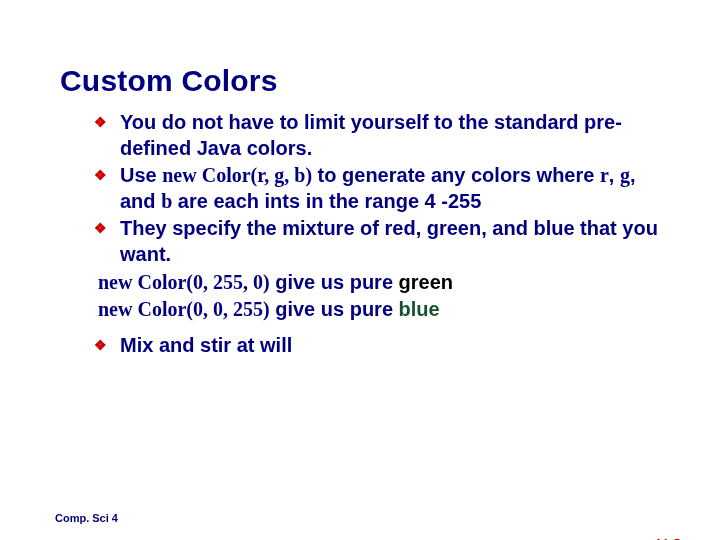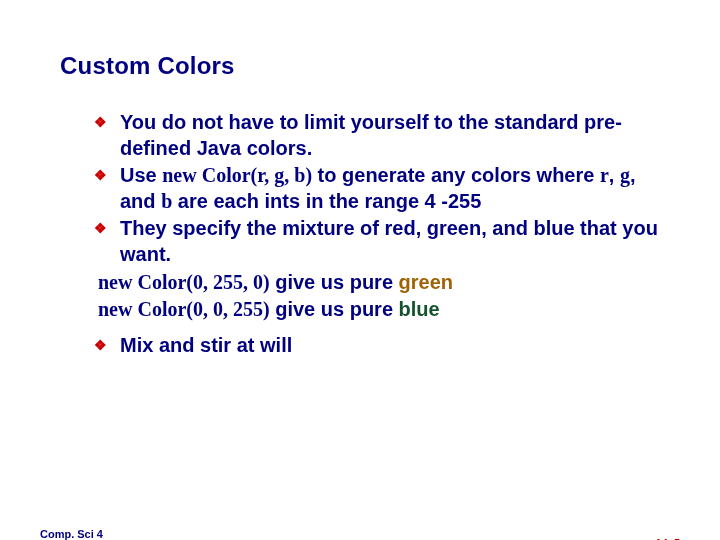--- a/index.html
+++ b/index.html
@@ -13,23 +13,23 @@
     overflow: hidden;
   }
   .slide {
     position: relative;
     width: 720px;
     height: 540px;
     box-sizing: border-box;
   }
   .title {
     position: absolute;
-    top: 52px;
+    top: 64px;
     left: 60px;
-    font-size: 24px;
+    font-size: 30px;
     font-weight: bold;
     letter-spacing: 0.2px;
   }
   .body {
     position: absolute;
     top: 110px;
     left: 98px;
     right: 60px;
     font-size: 20px;
     font-weight: bold;
@@ -54,35 +54,34 @@
   }
   .plain-row {
     margin-left: 0px;
     margin-bottom: 2px;
   }
   .mono {
     font-family: Liberation Serif, serif;
     font-weight: bold;
   }
   .clr-red   { color: #cc0000; }
-  .clr-green { color: #a16207; }
+  .clr-green { color: #000000; }
   .clr-blue  { color: #14532d; }
   .gap-before { margin-top: 10px; }
   .footer {
     position: absolute;
     bottom: 28px;
     left: 40px;
     right: 40px;
     font-size: 11px;
     font-weight: bold;
   }
   .footer-left {
     position: absolute;
-    left: 0;
-    margin-top: 16px;
+    left: 15px;
   }
   .footer-center {
     position: absolute;
     left: 0;
     right: 0;
     text-align: center;
     margin-top: 36px;
   }
   .footer-right {
     position: absolute;

